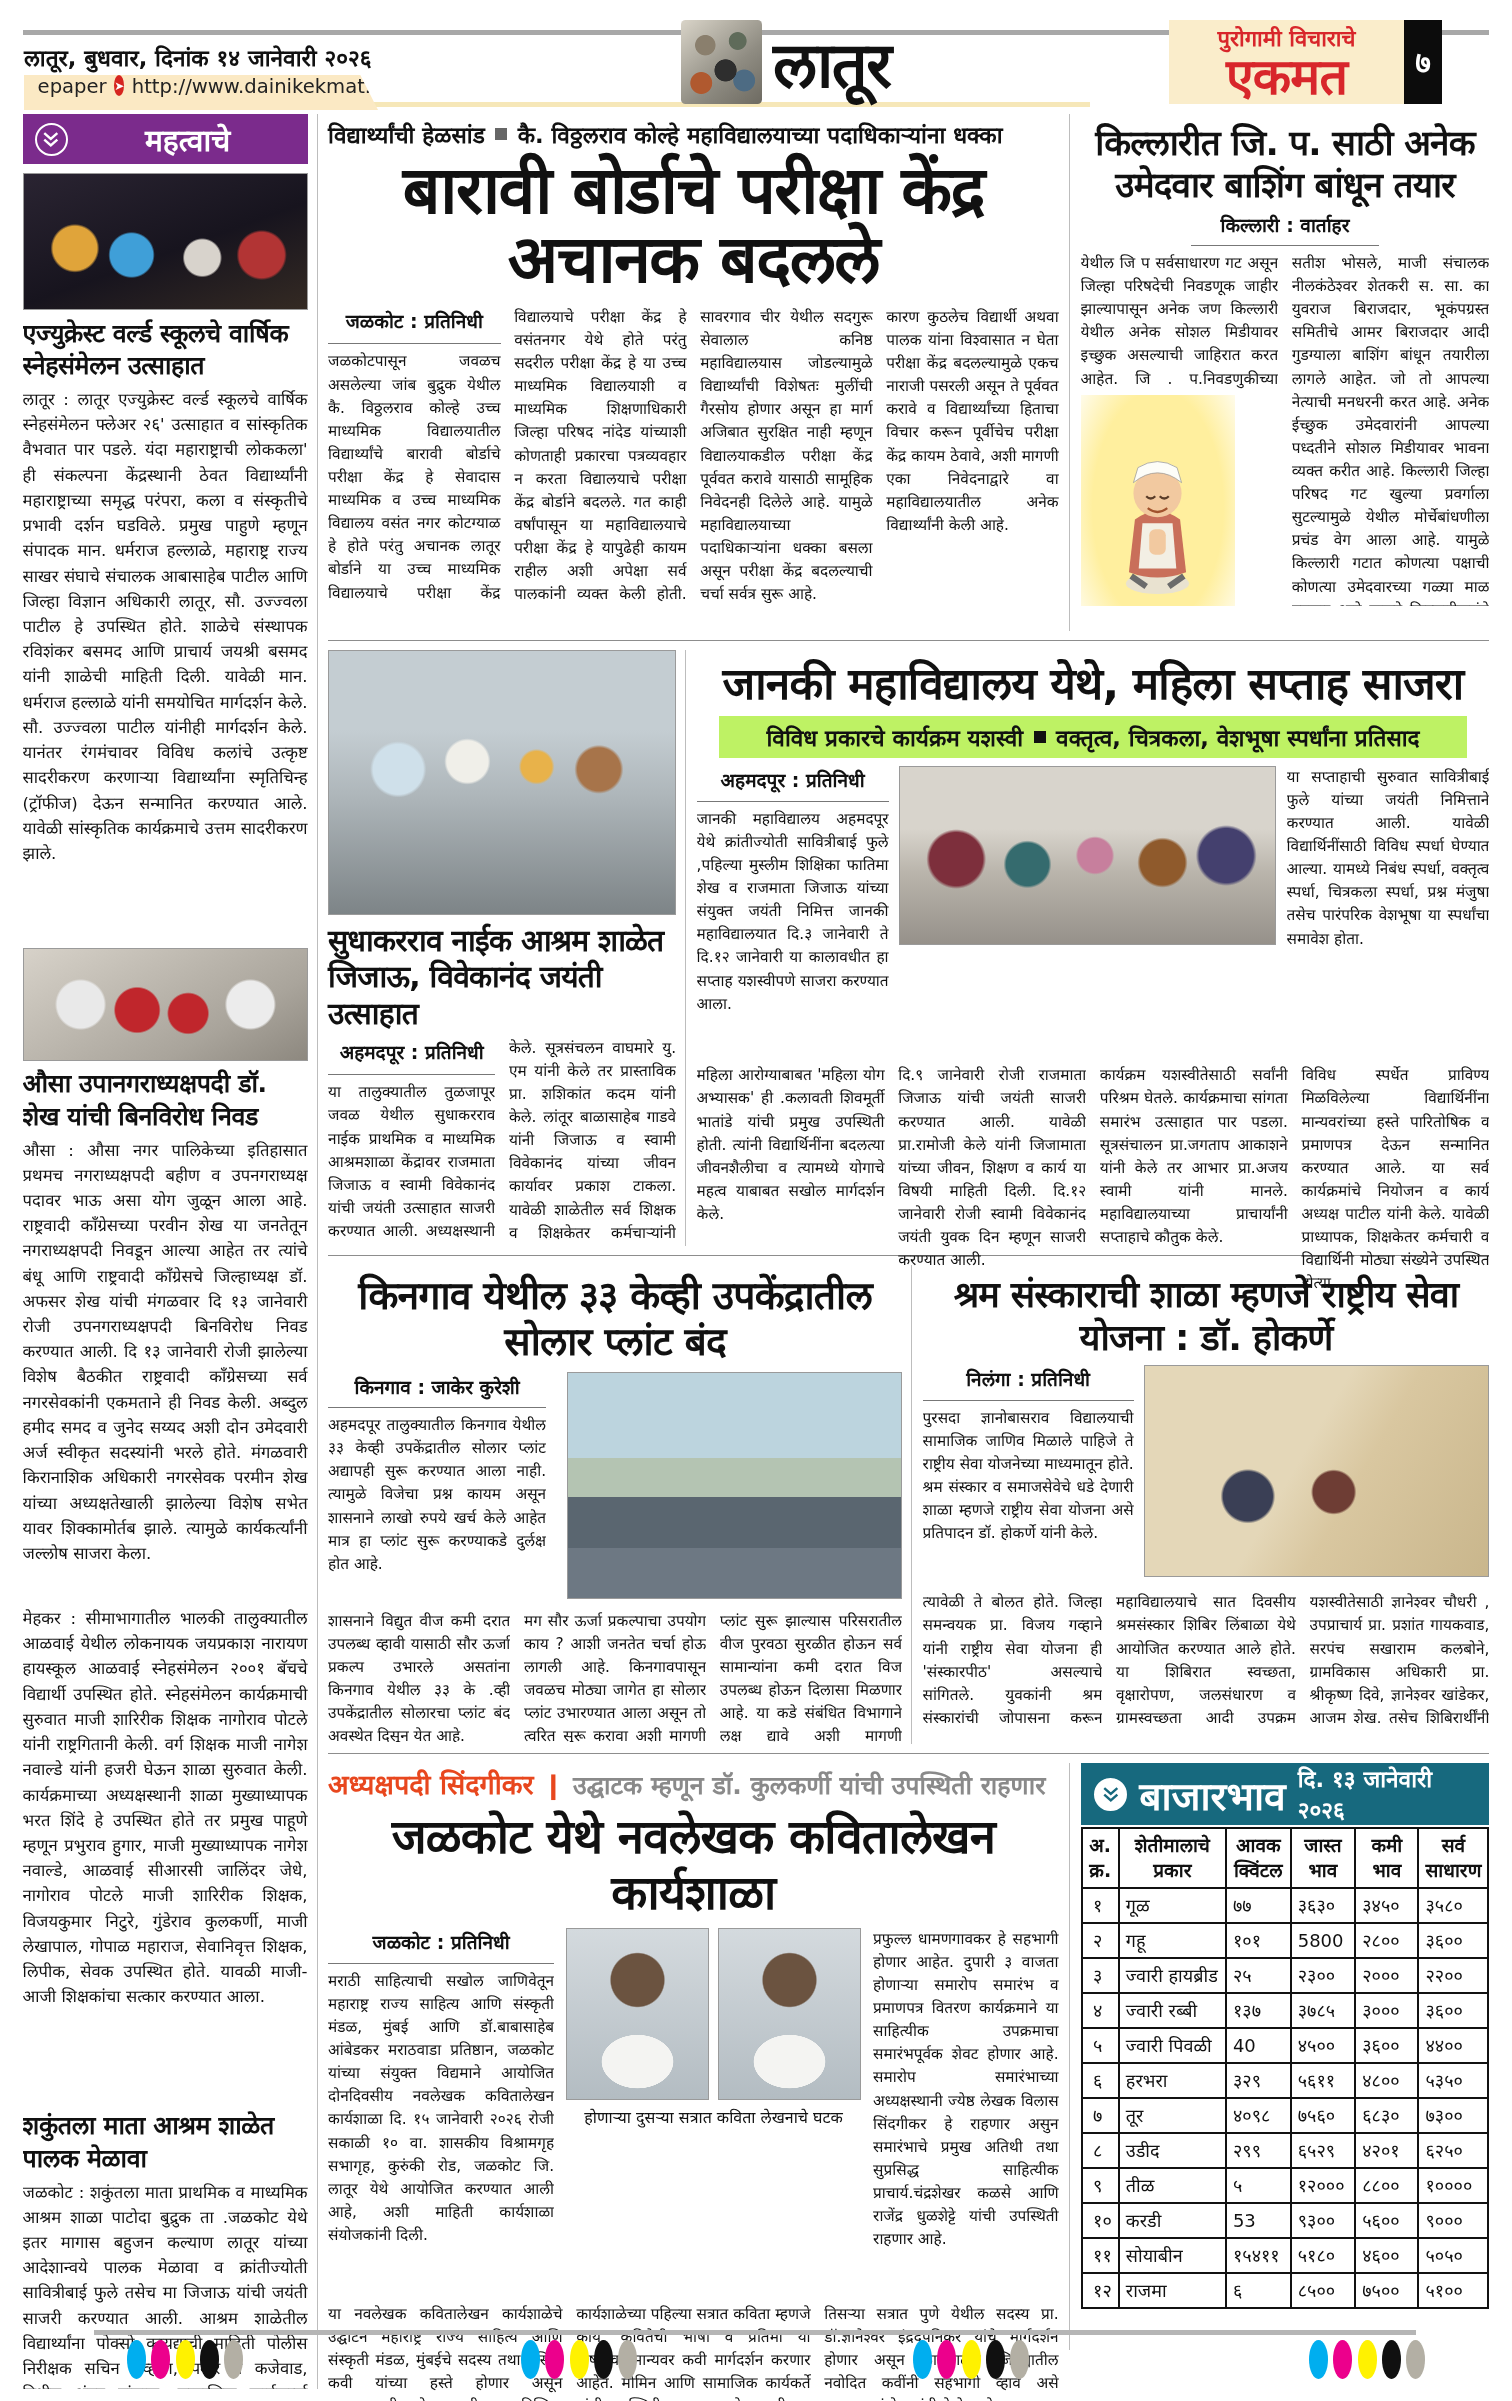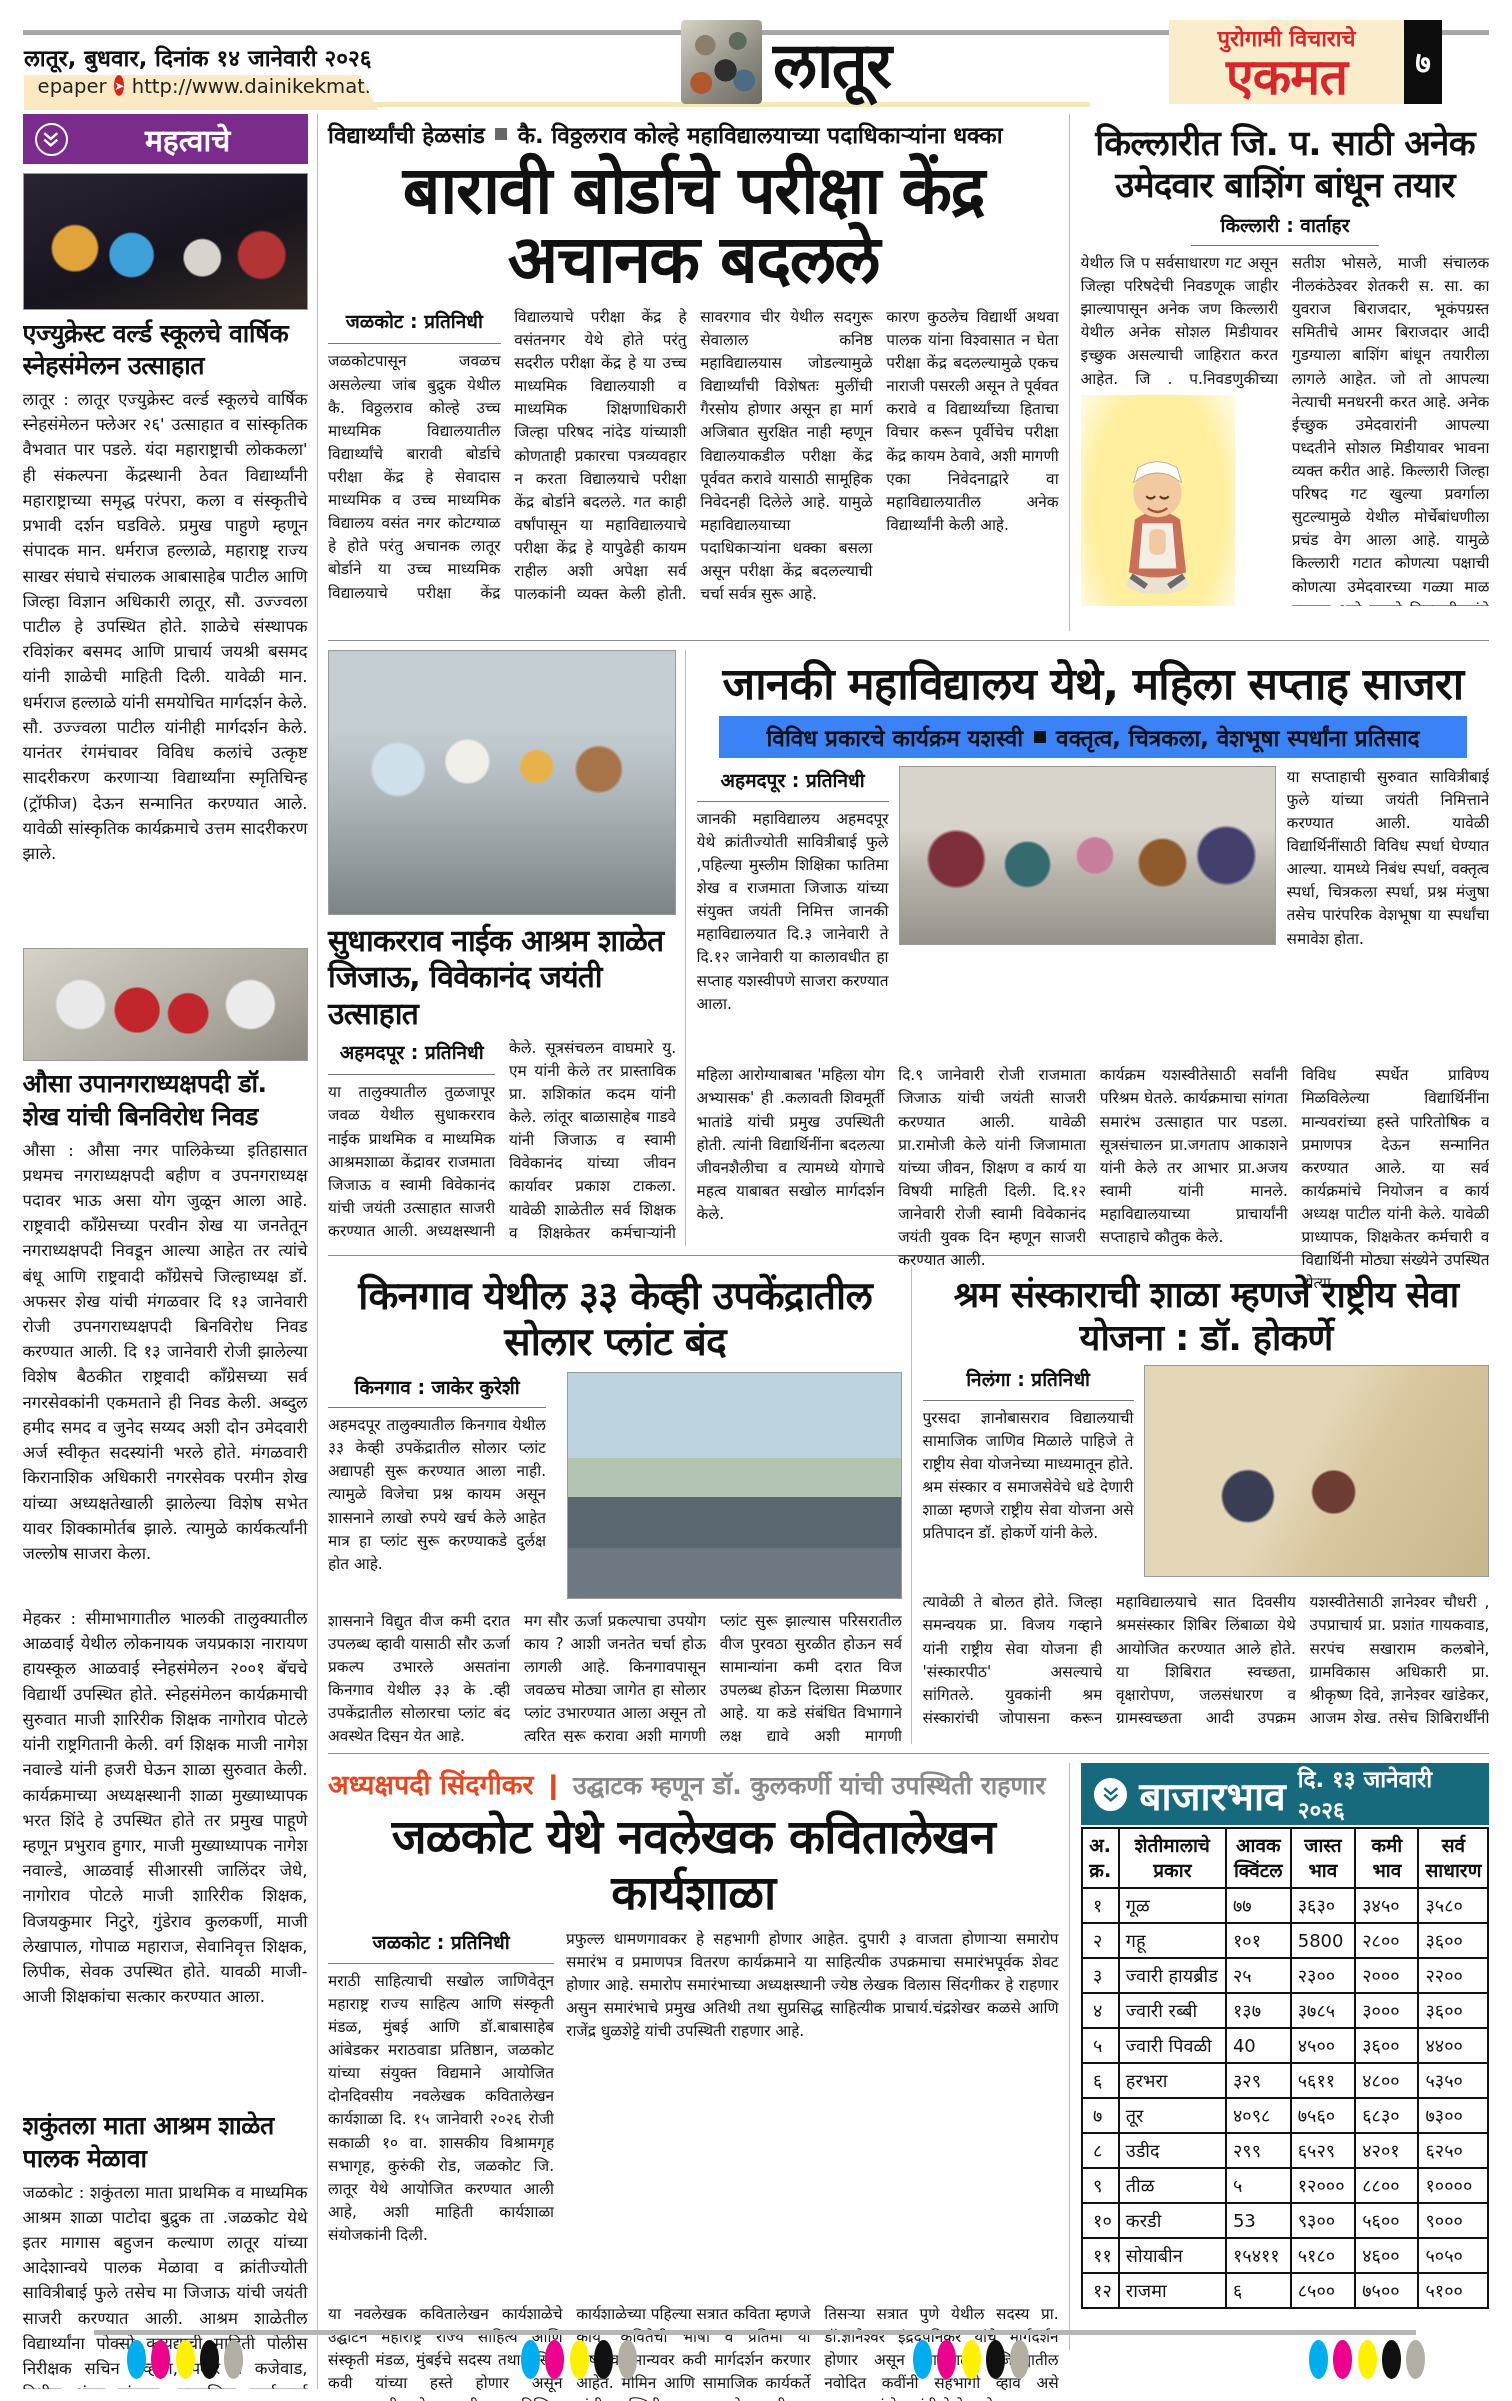--- a/index.html
+++ b/index.html
@@ -95,21 +95,21 @@
   .bodycols { display:flex; gap:13.6px; }
   .bcol { flex:1; font-size:15.4px; line-height:1.5; text-align:justify; overflow:hidden; }
   .railart { border-bottom:0; margin-bottom:10.5px; overflow:hidden; }
   .railart h3 { font-size:25px; font-weight:800; line-height:1.3; margin:7.5px 0 4.5px; letter-spacing:-0.4px; }
   .railart p { font-size:16.6px; line-height:1.52; text-align:justify; overflow:hidden; }
 
   .band { border-bottom:1.5px solid #8d8d8d; padding-bottom:9px; margin-bottom:9px; }
   .rowflex { display:flex; }
   .vline { border-right:0.8px solid #bdbdbd; }
 
-  .yellowbar { background:#3b82f6; display:flex; align-items:center; justify-content:center; gap:10.5px;
+  .yellowbar { background:#bef264; display:flex; align-items:center; justify-content:center; gap:10.5px;
                font-size:22.6px; font-weight:800; height:42px; margin:4.5px 22.6px 7.5px; }
   .strip { display:flex; align-items:baseline; gap:9px; margin:1.5px 0 4.5px; }
   .strip .red { color:#e8471e; font-size:27px; font-weight:800; }
   .strip .bar { color:#e8471e; font-size:25.6px; font-weight:800; }
   .strip .gray { color:#8a8a8a; font-size:25px; font-weight:800; }
 
   
   .market-head { background:#17697e; color:#fff; height:62px; display:flex; align-items:center; gap:12px; padding:0 13.6px; }
   .market-head .chev { border-color:#fff; background:#fff; }
   .market-title { font-size:39px; font-weight:800; }
@@ -309,20 +309,27 @@
         <div class="strip">
           <span class="red">अध्यक्षपदी सिंदगीकर</span>
           <span class="bar">❙</span>
           <span class="gray">उद्घाटक म्हणून डॉ. कुलकर्णी यांची उपस्थिती राहणार</span>
         </div>
         <div class="headline-lg" style="font-size:47px">जळकोट येथे नवलेखक कवितालेखन कार्यशाळा</div>
         <div class="rowflex" style="gap:12px; margin-top:4.5px">
           <div style="width:226px">
             <div class="byline" style="width:100%">जळकोट : प्रतिनिधी</div>
             <div class="bcol" style="height:324px">मराठी साहित्याची सखोल जाणिवेतून महाराष्ट्र राज्य साहित्य आणि संस्कृती मंडळ, मुंबई आणि डॉ.बाबासाहेब आंबेडकर मराठवाडा प्रतिष्ठान, जळकोट यांच्या संयुक्त विद्यमाने आयोजित दोनदिवसीय नवलेखक कवितालेखन कार्यशाळा दि. १५ जानेवारी २०२६ रोजी सकाळी १० वा. शासकीय विश्रामगृह सभागृह, कुरुंकी रोड, जळकोट जि. लातूर येथे आयोजित करण्यात आली आहे, अशी माहिती कार्यशाळा संयोजकांनी दिली.</div>
+          </div>
+          <div>
+            <div class="rowflex" style="gap:9px">
+              <div class="ph-portrait"></div>
+              <div class="ph-portrait"></div>
+            </div>
+            <div style="font-size:16px; margin-top:6px; text-align:center; width:295px">होणाऱ्या दुसऱ्या सत्रात कविता लेखनाचे घटक</div>
           </div>
           <div class="bcol" style="height:354px">प्रफुल्ल धामणगावकर हे सहभागी होणार आहेत. दुपारी ३ वाजता होणाऱ्या समारोप समारंभ व प्रमाणपत्र वितरण कार्यक्रमाने या साहित्यीक उपक्रमाचा समारंभपूर्वक शेवट होणार आहे. समारोप समारंभाच्या अध्यक्षस्थानी ज्येष्ठ लेखक विलास सिंदगीकर हे राहणार असुन समारंभाचे प्रमुख अतिथी तथा सुप्रसिद्ध साहित्यीक प्राचार्य.चंद्रशेखर कळसे आणि राजेंद्र धुळशेट्टे यांची उपस्थिती राहणार आहे.</div>
         </div>
         <div class="bodycols" style="height:136px; margin-top:9px">
           <div class="bcol">या नवलेखक कवितालेखन कार्यशाळेचे उद्घाटन महाराष्ट्र राज्य साहित्य आणि संस्कृती मंडळ, मुंबईचे सदस्य तथा प्रसिद्ध कवी यांच्या हस्ते होणार असून अध्यक्षस्थानी जेष्ठ ग्रामीण साहित्यिक विलास सिंदगीकर हे राहणार आहेत. यावेळी नवलेखकांना कवितेचे सखोल मार्गदर्शन कदम यांनी केले.</div>
           <div class="bcol">कार्यशाळेच्या पहिल्या सत्रात कविता म्हणजे काय, कवितेची भाषा व प्रतिमा या विषयांवर मान्यवर कवी मार्गदर्शन करणार आहेत. मोमिन आणि सामाजिक कार्यकर्ते यांची उपस्थिती राहणार आहे. दुपारी १२ वाजता दुसरे सत्र होणार आहे.</div>
           <div class="bcol">तिसऱ्या सत्रात पुणे येथील सदस्य प्रा. डॉ.ज्ञानेश्वर इंद्रदपनिकर यांचे मार्गदर्शन होणार असून कार्यशाळेत जिल्ह्यातील नवोदित कवींनी सहभागी व्हावे असे आवाहन संयोजकांनी केले आहे.</div>
         </div>
       </div>
 

